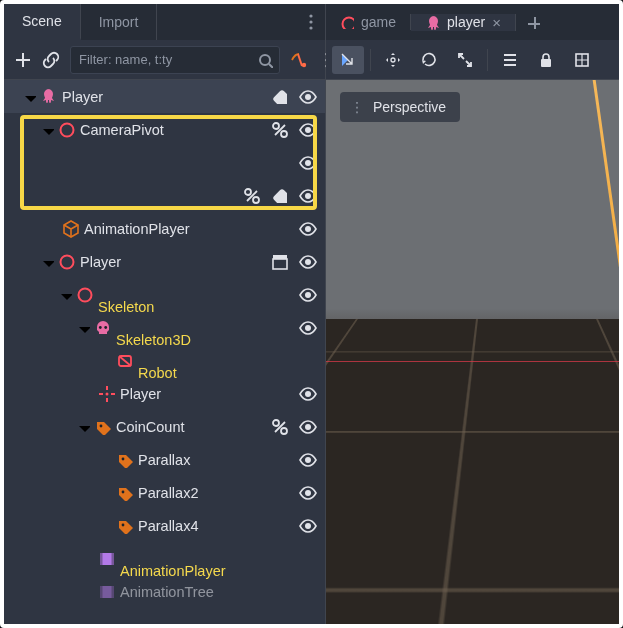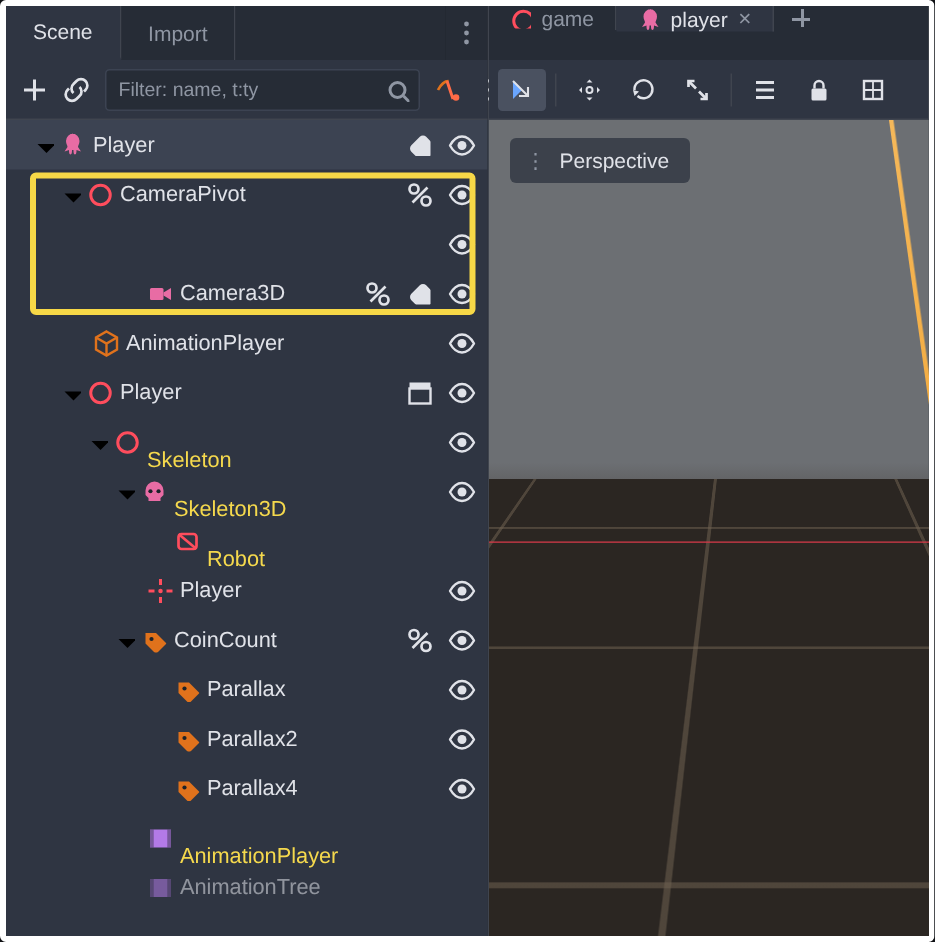--- a/index.html
+++ b/index.html
@@ -60,21 +60,21 @@
   .highlight-box { position:absolute; left:16px; right:8px; top:calc(var(--row-h) + 2px); height:calc(var(--row-h)*3 - 4px); border:4px solid var(--accent2); border-radius:4px; pointer-events:none; z-index:3;}
 
   
   .c-red svg, .c-red { color:var(--red);} 
   .c-orange svg,.c-orange{ color:var(--orange);}
   .c-pink svg,.c-pink{ color:var(--pink);}
   .c-purple svg,.c-purple{ color:var(--purple);}
 
   
   .right { flex:1; height:100%; display:flex; flex-direction:column; background:var(--bg-0);}
-  .rtabs { height:36px; display:flex; align-items:flex-start; background:var(--bg-1);}
+  .rtabs { height:36px; display:flex; align-items:center; background:var(--bg-1);}
   .rtab { padding:0 14px; display:flex; align-items:center; gap:7px; font-size:14px; border-right:1px solid var(--line);}
   .rtab.active { background:var(--bg-2);}
   .rtab.inactive { background:var(--bg-1); color:var(--fg-dim);}
   .rtab .close { color:var(--fg-dim); font-size:15px;}
   .rtab-add { width:34px; display:flex; align-items:center; justify-content:center; color:var(--fg-dim);}
   .rtool { height:40px; background:var(--bg-2); border-bottom:1px solid var(--line); display:flex; align-items:center; gap:4px; padding:0 6px;}
   .rbtn { width:32px; height:28px; display:flex; align-items:center; justify-content:center; color:var(--fg-0); border-radius:3px; cursor:pointer;}
   .rbtn.active { background:#4a5160;}
   .sep { width:1px; height:22px; background:var(--line); margin:0 2px;}
 
@@ -323,33 +323,20 @@
           <div class="end">
             <span class="ico">
                 <svg width="18" height="18">
                   <use href="#i-eye"></use>
                 </svg>
               </span>
           </div>
         </div>
 
         <div class="row">
-          <div class="lead">
-              <span class="indent"></span>
-              <span class="indent"></span>
-              <span class="indent"></span>
-              <span class="indent"></span>
-              <span class="indent" style="width:10px"></span>
-            <span class="nicon c-pink">
-                <svg width="18" height="18">
-                  <use href="#i-camcorder"></use>
-                </svg>
-              </span>
-            <span class="lbl">Camera3D</span>
-          </div>
           <div class="end">
             <span class="ico">
                 <svg width="18" height="18">
                   <use href="#i-percent"></use>
                 </svg>
               </span>
             <span class="ico">
                 <svg width="14" height="14">
                   <use href="#i-script"></use>
                 </svg>

